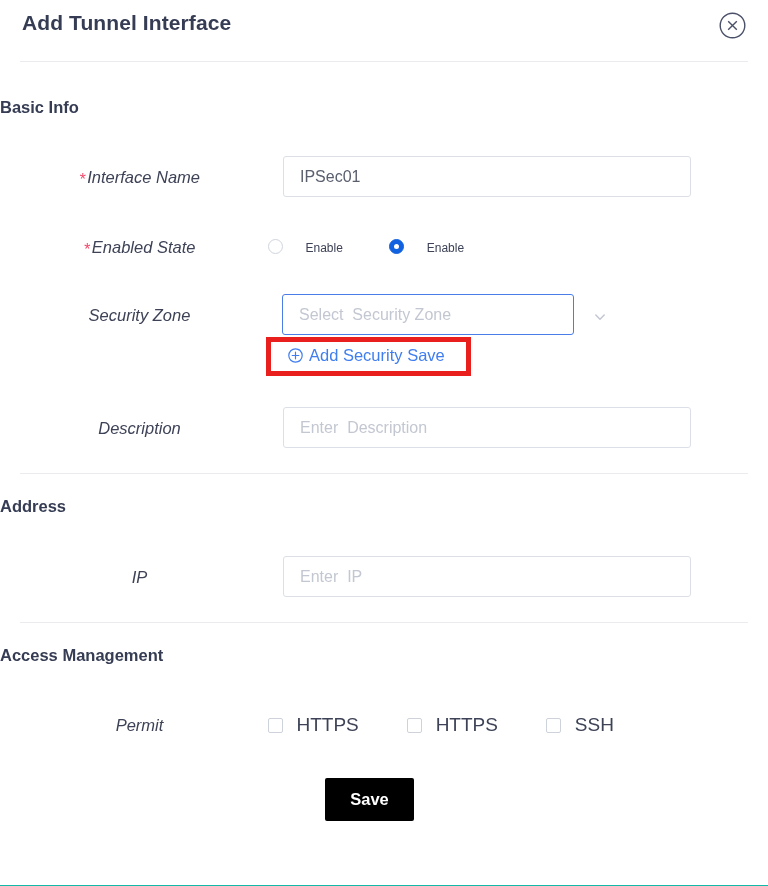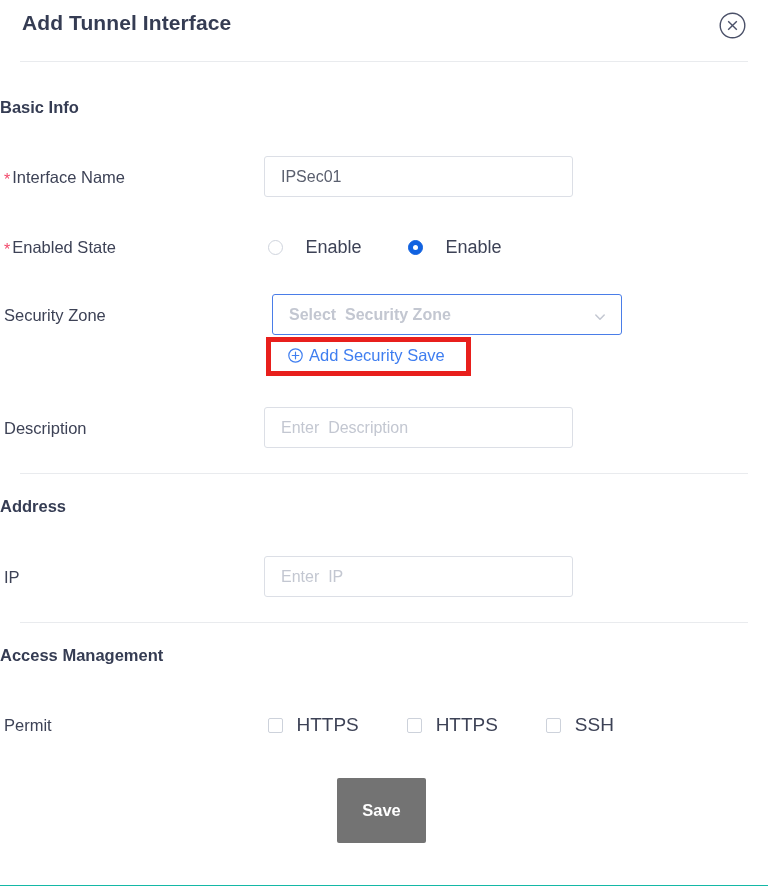--- a/index.html
+++ b/index.html
@@ -67,48 +67,49 @@
 
   
   .row {
     position: absolute;
     left: 0;
     width: 768px;
     height: 42px;
   }
   .label {
     position: absolute;
-    left: 4px;
+    left: 12px;
     width: 255px;
-    text-align: left;
+    text-align: center;
     font-size: 16.5px;
     color: #3d4256;
     line-height: 42px;
+    font-style: italic;
   }
   .req {
     color: #f2496b;
     font-size: 16px;
     margin-right: 2px;
     position: relative;
     top: 2px;
   }
   .section-heading {
     position: absolute;
     left: 0;
     width: 255px;
     font-size: 16.5px;
     font-weight: bold;
     color: #353c53;
   }
 
   
   .field {
     position: absolute;
-    left: 264px;
-    width: 309px;
+    left: 283px;
+    width: 408px;
     height: 41px;
     box-sizing: border-box;
     border: 1px solid #dcdfe6;
     border-radius: 3px;
     background: #fff;
     font-family: "Liberation Sans", sans-serif;
     font-size: 16px;
     color: #5a5f6e;
     padding: 0 16px;
     outline: none;
@@ -119,23 +120,22 @@
   .field.focused {
     border-color: #4a7de8;
   }
   .select-wrap {
     position: absolute;
     left: 270px;
     width: 350px;
     height: 41px;
   }
   .select-wrap .field {
-    left: 2px;
-    width: 350px;
-    font-weight: bold;
+    left: 12px;
+    width: 292px;
   }
   .chev {
     position: absolute;
     right: 14px;
     top: 15px;
     width: 12px;
     height: 12px;
     pointer-events: none;
   }
 
@@ -173,21 +173,21 @@
     content: "";
     position: absolute;
     left: 4px;
     top: 4px;
     width: 5px;
     height: 5px;
     border-radius: 50%;
     background: #fff;
   }
   .radio-label {
-    font-size: 18px;
+    font-size: 12px;
     color: #3d4256;
     padding-left: 8px;
   }
 
   
   .add-link {
     position: absolute;
     color: #3f7ef0;
     font-size: 16.5px;
     cursor: pointer;
@@ -233,25 +233,25 @@
     box-sizing: border-box;
   }
   .cb-label {
     font-size: 19px;
     color: #3d4256;
   }
 
   
   .save-btn {
     position: absolute;
-    left: 337px;
+    left: 325px;
     top: 778px;
     width: 89px;
-    height: 65px;
-    background: #737373;
+    height: 43px;
+    background: #000000;
     color: #ffffff;
     border: none;
     border-radius: 2px;
     font-family: "Liberation Sans", sans-serif;
     font-size: 16.5px;
     font-weight: bold;
     cursor: pointer;
   }
 </style>
 </head>

